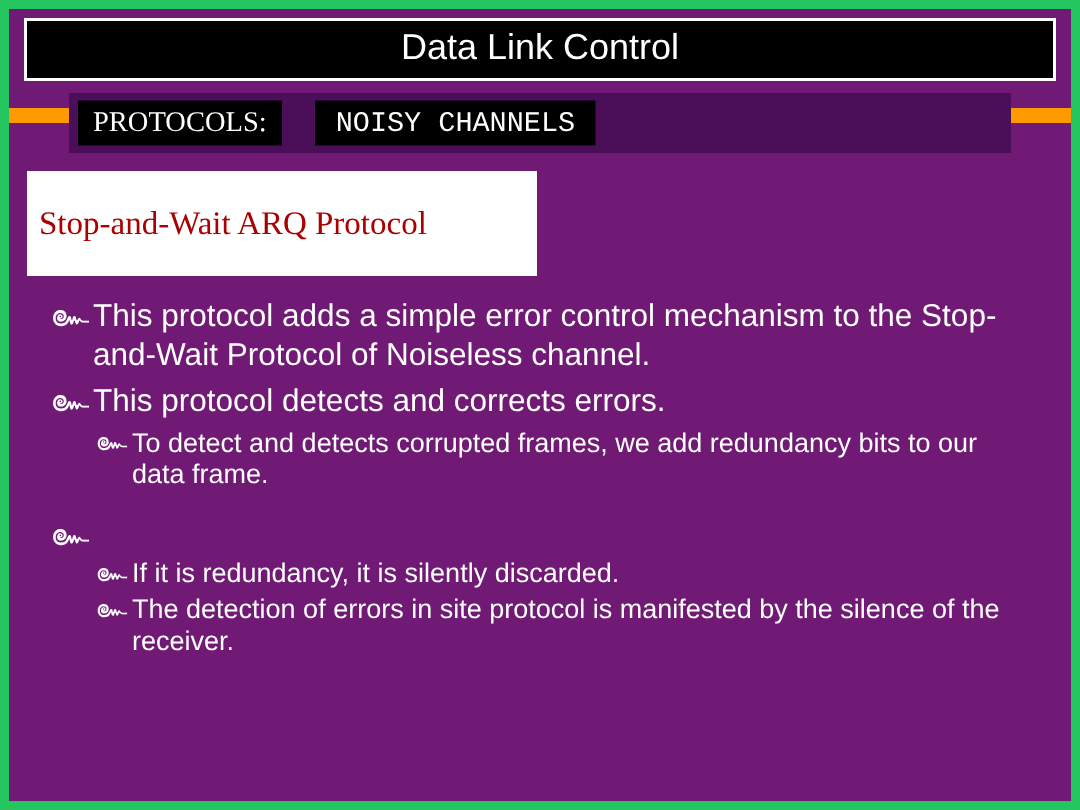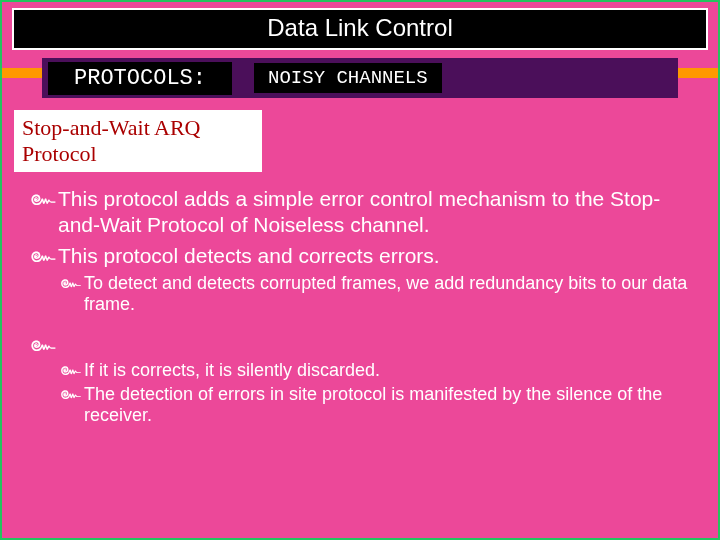--- a/index.html
+++ b/index.html
@@ -2,22 +2,22 @@
 <html><head>
 <meta charset="utf-8">
 <style>
   * { box-sizing: border-box; margin: 0; padding: 0; }
   html, body { width: 720px; height: 540px; overflow: hidden; }
   body { background: #000; font-family: Arial, Helvetica, sans-serif; }
   .slide {
     position: relative;
     width: 720px;
     height: 540px;
-    background: #ec4899;
-    border: 2px solid #22c55e;
+    background: #701a75;
+    border: 6px solid #22c55e;
   }
   .title-bar {
     margin: 6px 10px 0 10px;
     background: #000;
     border: 2px solid #fff;
     color: #fff;
     text-align: center;
     font-size: 24px;
     padding: 4px 0 6px 0;
     font-family: Arial, sans-serif;
@@ -42,42 +42,42 @@
   .subtitle-inner {
     position: absolute;
     left: 30px; right: 30px; top: 0; bottom: 0;
     background: #4b0f5a;
     display: flex;
     align-items: center;
   }
   .sub-label {
     background: #000;
     color: #fff;
-    font-size: 22px;
-    padding: 4px 26px;
+    font-size: 19px;
+    padding: 4px 10px;
     margin-left: 6px;
-    font-family: Liberation Mono, monospace;
+    font-family: Liberation Serif, serif;
   }
   .sub-topic {
     background: #000;
     color: #fff;
     font-size: 19px;
     padding: 4px 14px;
     margin-left: 22px;
     font-family: Liberation Mono, monospace;
   }
   .section-header {
     margin: 12px 12px 0 12px;
     background: #fff;
     color: #aa0000;
     font-family: "Times New Roman", serif;
     font-size: 22px;
-    padding: 5px 8px;
+    padding: 22px 8px;
     display: inline-block;
-    width: 248px;
+    width: 340px;
   }
   .content {
     margin: 14px 28px 0 28px;
     color: #fff;
   }
   .b1 {
     display: flex;
     align-items: flex-start;
     font-size: 21px;
     line-height: 1.25;
@@ -140,21 +140,21 @@
     </div>
 
     <div class="spacer"></div>
 
     <div class="b1">
       <span class="glyph">๛</span>
     </div>
 
     <div class="b2">
       <span class="glyph">๛</span>
-      <span>If it is corrects, it is silently discarded.</span>
+      <span>If it is redundancy, it is silently discarded.</span>
     </div>
 
     <div class="b2">
       <span class="glyph">๛</span>
       <span>The detection of errors in site protocol is manifested by the silence of the receiver.</span>
     </div>
 
   </div>
 
 </div>

